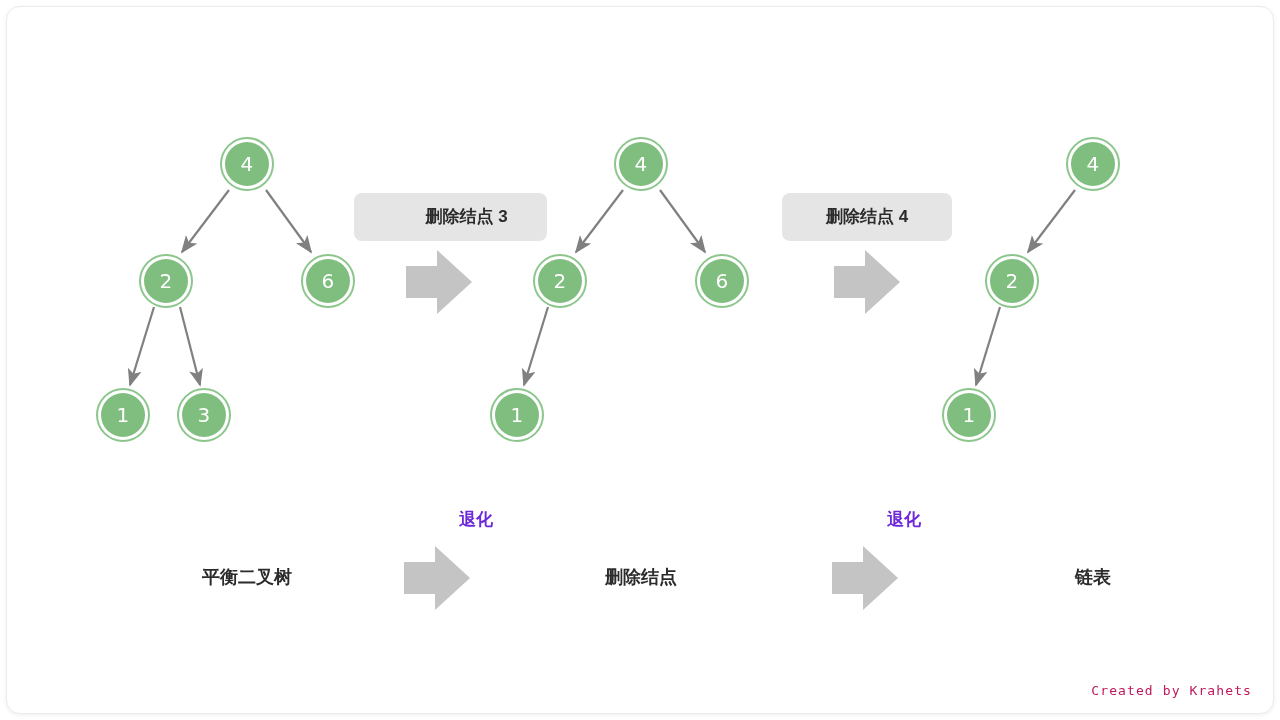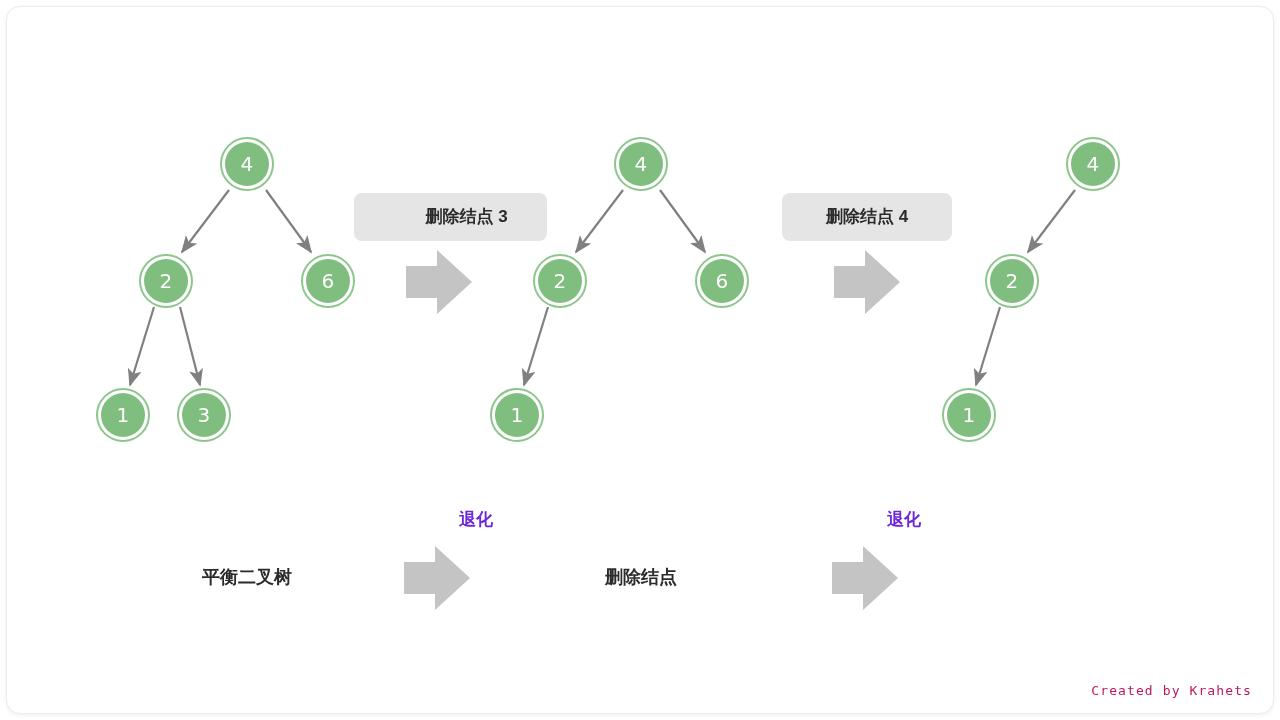--- a/index.html
+++ b/index.html
@@ -217,17 +217,18 @@
     </div>
 
     <div class="pill" style="left:354px;top:193px;width:161px;padding-left:32px;">删除结点  3</div>
     <div class="pill" style="left:782px;top:193px;width:170px;">删除结点  4</div>
 
     <div class="sublabel" style="left:383px;top:508px;width:110px;">退化</div>
     <div class="sublabel" style="left:811px;top:508px;width:110px;">退化</div>
 
     <div class="caption" style="left:167px;top:565px;width:160px;text-align:center;">平衡二叉树</div>
     <div class="caption" style="left:561px;top:565px;width:160px;">删除结点</div>
+    <div class="caption" style="left:1013px;top:565px;width:160px;">链表</div>
 
     <div id="credit">Created by Krahets</div>
 
   </div>
 </div>
 
 </body></html>

